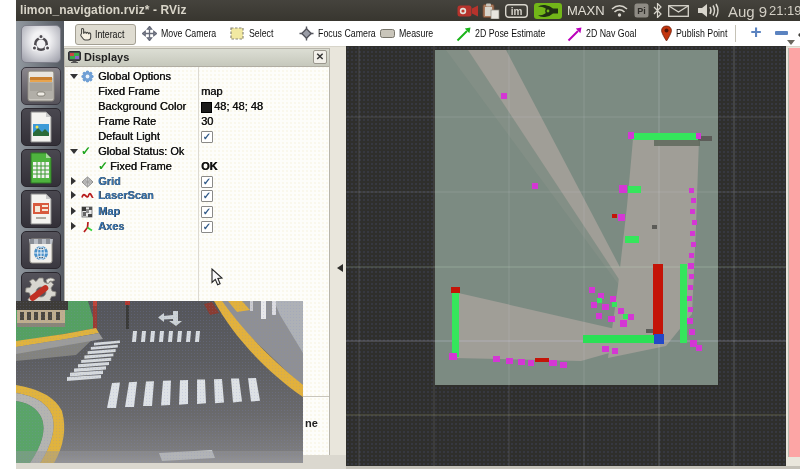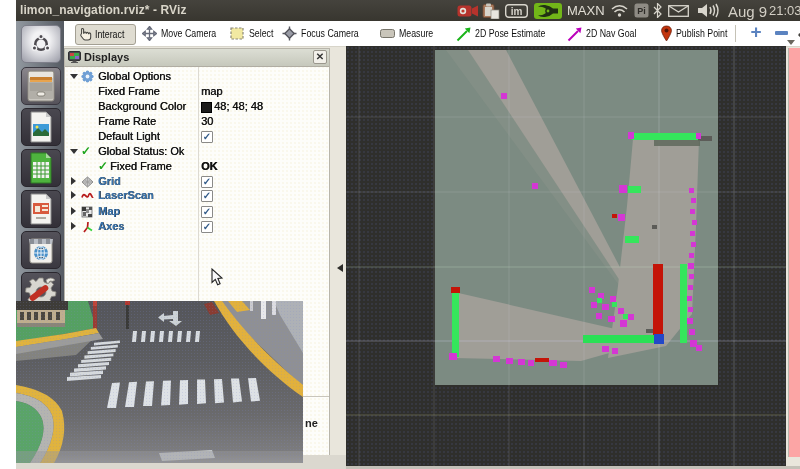--- a/index.html
+++ b/index.html
@@ -84,21 +84,21 @@
       </svg>
     <svg class="abs" style="left:681px;top:3px" width="24" height="15" viewBox="0 0 24 15">
         <path d="M1 5 L5 5 L10 1 L10 14 L5 10 L1 10 Z" fill="#d8d5cc"></path>
         <g fill="none" stroke="#d8d5cc" stroke-width="1.5">
           <path d="M13 4 Q15 7.5 13 11"></path>
           <path d="M16 2.5 Q19 7.5 16 12.5"></path>
           <path d="M19 1 Q23 7.5 19 14"></path>
         </g>
       </svg>
     <div class="tray" style="left:712px;top:3px;font-size:15px;">Aug 9</div>
-    <div class="tray" style="left:753px;top:3px;font-size:13px;">21:03</div>
+    <div class="tray" style="left:753px;top:3px;font-size:13px;">21:19</div>
     <svg class="abs" style="left:787px;top:3px" width="15" height="15" viewBox="0 0 15 15">
         <g fill="none" stroke="#d8d5cc" stroke-width="1.6">
           <circle cx="7.5" cy="7.5" r="4.5"></circle>
         </g>
         <g stroke="#d8d5cc" stroke-width="2">
           <path d="M7.5 0.5 L7.5 3"></path>
           <path d="M7.5 12 L7.5 14.5"></path>
           <path d="M0.5 7.5 L3 7.5"></path>
           <path d="M12 7.5 L14.5 7.5"></path>
           <path d="M2.6 2.6 L4.4 4.4"></path>
@@ -127,21 +127,21 @@
           </g>
         </svg>
       <div class="lbl">Move Camera</div>
     </div>
     <div class="tbtn" style="left:214px;width:50px;">
       <svg class="abs" style="left:0px;top:3px" width="14" height="13" viewBox="0 0 14 13">
           <rect x="1" y="1" width="12" height="11" fill="#f2e9a2" stroke="#8a8878" stroke-width="1.2" stroke-dasharray="2.5 1.5"></rect>
         </svg>
       <div class="lbl">Select</div>
     </div>
-    <div class="tbtn" style="left:266px;width:73px;">
+    <div class="tbtn" style="left:283px;width:73px;">
       <svg class="abs" style="left:0px;top:2px" width="15" height="15" viewBox="0 0 15 15">
           <g stroke="#55565e" stroke-width="1.4" fill="none">
             <rect x="4.2" y="4.2" width="6.6" height="6.6" transform="rotate(45 7.5 7.5)" fill="#9a9ca6"></rect>
             <path d="M7.5 0.5 L7.5 4 M7.5 11 L7.5 14.5 M0.5 7.5 L4 7.5 M11 7.5 L14.5 7.5"></path>
           </g>
         </svg>
       <div class="lbl">Focus Camera</div>
     </div>
     <div class="tbtn" style="left:364px;width:66px;">
       <svg class="abs" style="left:0px;top:5px" width="15" height="9" viewBox="0 0 15 9">

